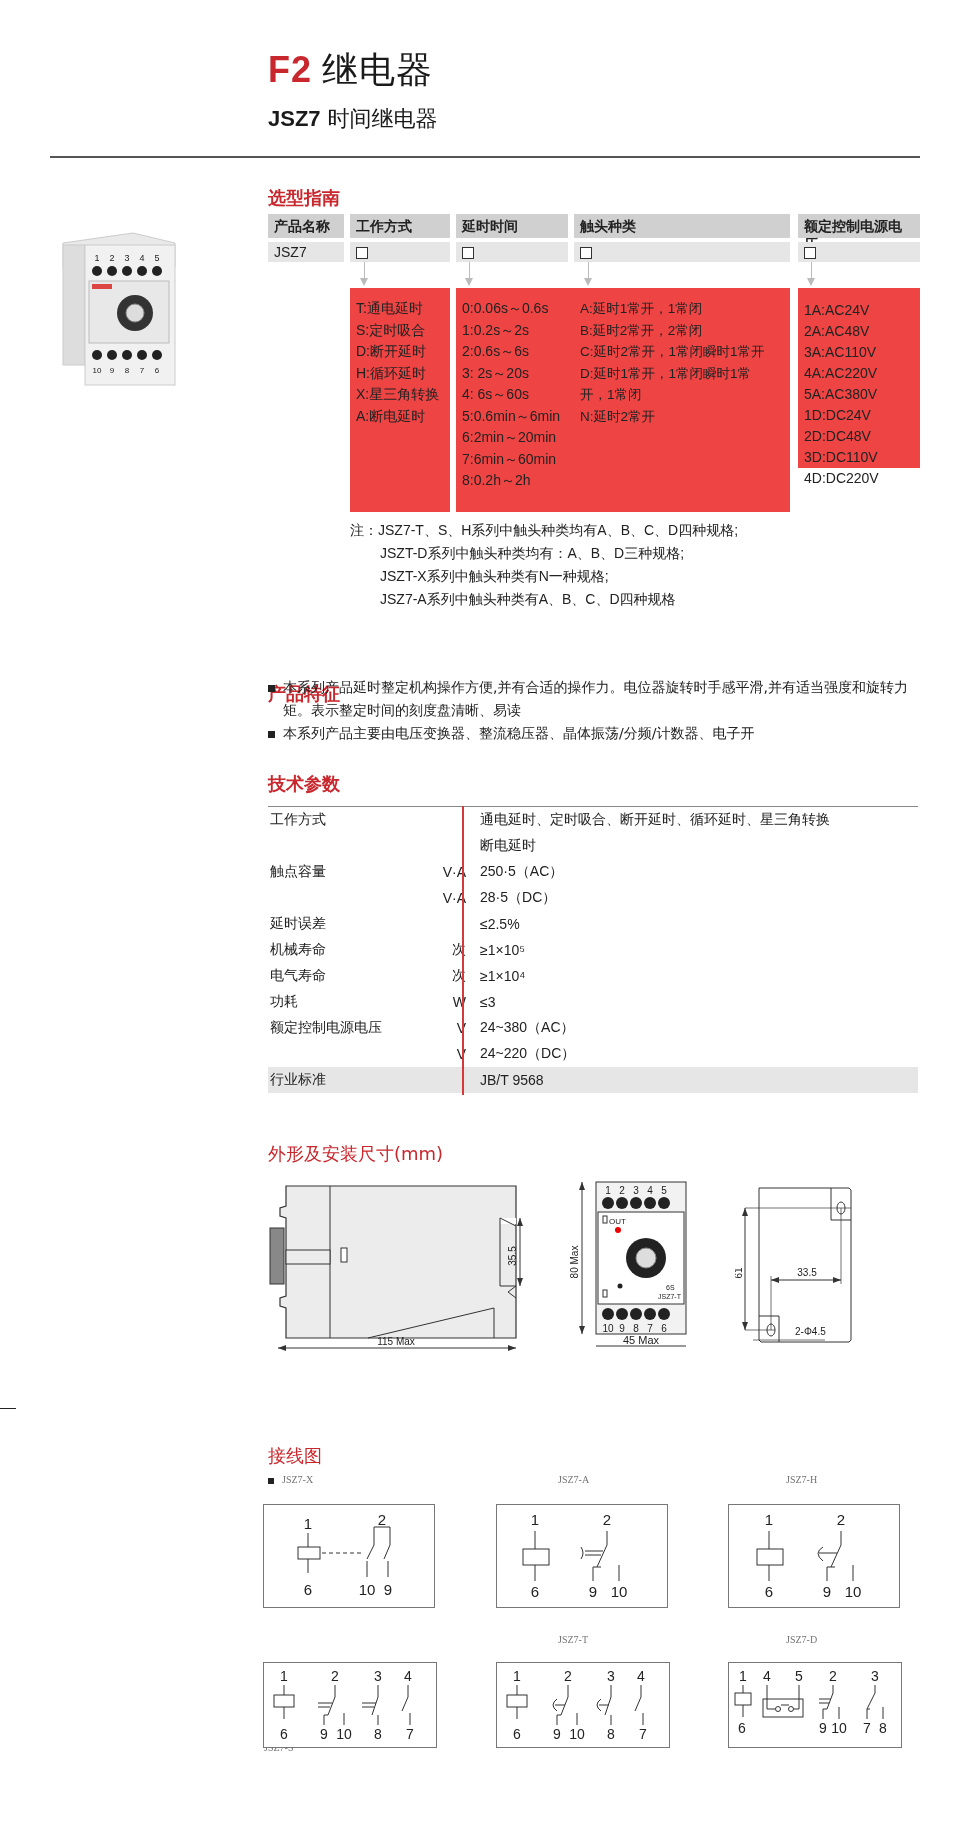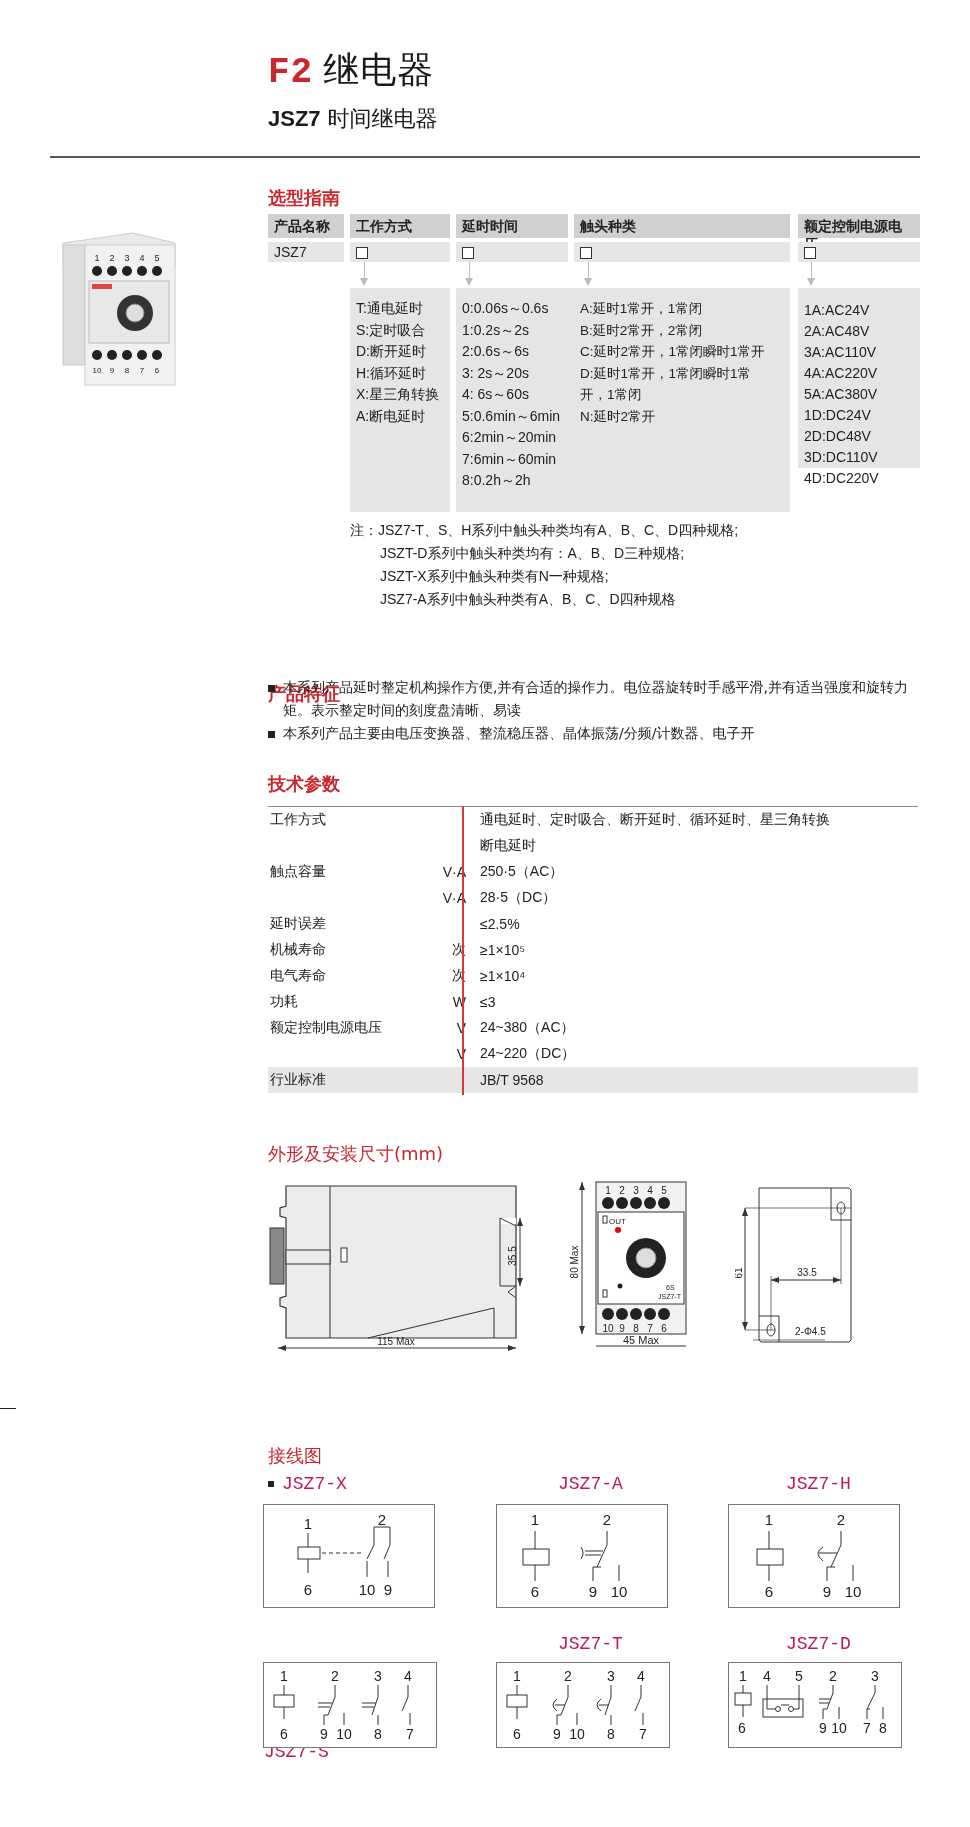--- a/index.html
+++ b/index.html
@@ -1,42 +1,42 @@
 <!DOCTYPE html>
 <html><head>
 <meta charset="utf-8">
 <style>
   *{box-sizing:border-box;margin:0;padding:0}
   body{width:970px;height:1827px;background:#fff;font-family:"DejaVu Sans","Liberation Sans",sans-serif;color:#222;position:relative;overflow:hidden}
   .abs{position:absolute}
   .title{left:268px;top:46px;font-size:36px;font-weight:bold;letter-spacing:1px}
-  .title .code{color:#c8272d;font-family:Liberation Mono, monospace}
+  .title .code{color:#c8272d;font-family:Liberation Sans, sans-serif}
   .title .name{color:#1a1a1a;font-weight:normal;margin-left:10px}
   .subtitle{left:268px;top:104px;font-size:22px;color:#1a1a1a}
   .subtitle b{font-family:"Liberation Sans",sans-serif;font-weight:bold}
   .topline{left:50px;top:156px;width:870px;height:2px;background:#555}
   .sideline{left:0;top:1408px;width:16px;height:1px;background:#222}
   .sec-head{font-size:18px;color:#c8272d;font-weight:bold}
   .hdr{background:#d0d0d0;font-size:14px;font-weight:bold;padding:4px 6px;height:24px;color:#222}
   .boxrow{background:#e6e6e6;height:20px;padding:2px 6px;font-size:13px}
   .sq{display:inline-block;width:12px;height:12px;border:1.5px solid #333;background:#fff;vertical-align:middle}
-  .opt{background:#e5e5e5;font-size:14px;line-height:21.5px;padding:10px 6px;color:#222;font-family:"Liberation Sans",sans-serif}
+  .opt{background:#ef4444;font-size:14px;line-height:21.5px;padding:10px 6px;color:#222;font-family:"Liberation Sans",sans-serif}
   .arrow{width:1px;background:#bbb}
   .arrowhead{width:0;height:0;border-left:4px solid transparent;border-right:4px solid transparent;border-top:8px solid #bbb}
   .note{font-size:14px;line-height:23px;font-family:Liberation Sans, sans-serif}
   .feat{font-size:14px;line-height:23px}
   .bullet{display:inline-block;width:7px;height:7px;background:#222;margin-right:8px;vertical-align:middle}
   .spec{left:268px;top:806px;width:650px;border-top:1.5px solid #888}
   .spec-row{display:flex;height:26px;align-items:center;font-size:14px}
   .spec-row .k{width:160px;padding-left:2px}
   .spec-row .u{width:42px;text-align:right;padding-right:4px;font-family:"Liberation Sans",sans-serif}
   .spec-row .v{flex:1;padding-left:10px;font-family:"Liberation Sans",sans-serif}
   .spec-row.shaded{background:#e6e6e6}
   .vline{left:462px;top:806px;width:2px;height:289px;background:#d53a3a}
-  .wd-label{font-size:18px;font-family:Liberation Mono, monospace;color:#be185d}
+  .wd-label{font-size:10px;font-family:Liberation Serif, serif;color:#737373}
   .wd-box{border:1.5px solid #777;background:#fff}
   svg text{font-family:"Liberation Sans",sans-serif}
 </style>
 </head>
 <body>
 
 <div class="abs title">
   <span class="code">F2</span><span class="name">继电器</span>
 </div>
 <div class="abs subtitle">

